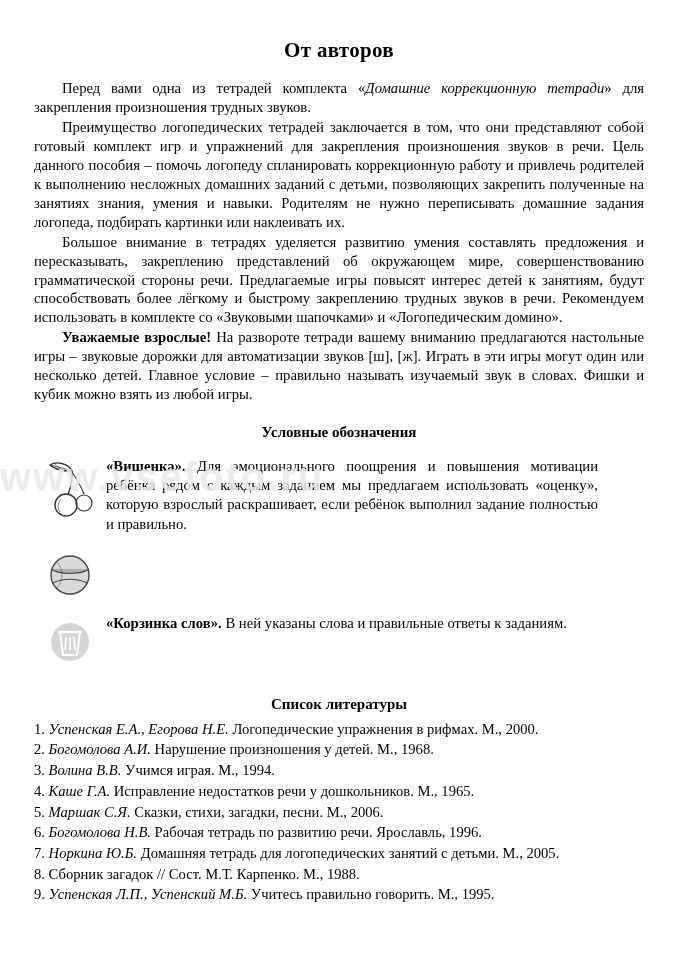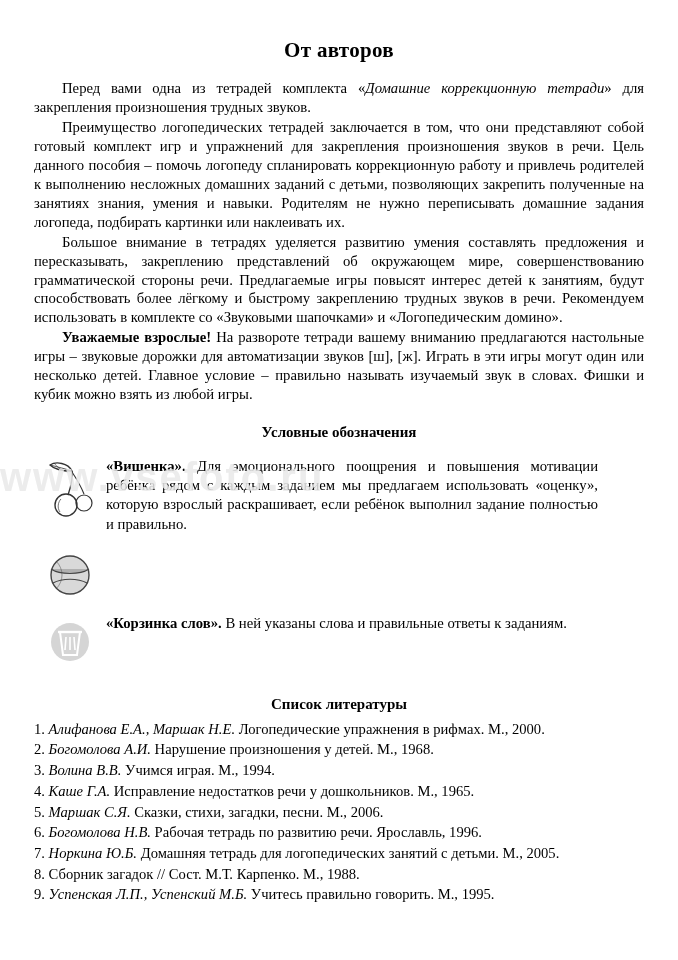--- a/index.html
+++ b/index.html
@@ -173,21 +173,21 @@
       <div class="legend-text">
         <span class="b">«Корзинка слов».</span><span> В ней указаны слова и правильные ответы к заданиям.</span>
       </div>
     </div>
 
   </div>
 
   <h2 class="lit-head">Список литературы</h2>
 
   <ul class="lit-list">
-    <li><span class="num">1.</span> <span class="i">Алифанова Е.А., Маршак Н.Е.</span><span> Логопедические упражнения в рифмах. М., 2000.</span></li>
+    <li><span class="num">1.</span> <span class="i">Успенская Е.А., Егорова Н.Е.</span><span> Логопедические упражнения в рифмах. М., 2000.</span></li>
     <li><span class="num">2.</span> <span class="i">Богомолова А.И.</span><span> Нарушение произношения у детей. М., 1968.</span></li>
     <li><span class="num">3.</span> <span class="i">Волина В.В.</span><span> Учимся играя. М., 1994.</span></li>
     <li><span class="num">4.</span> <span class="i">Каше Г.А.</span><span> Исправление недостатков речи у дошкольников. М., 1965.</span></li>
     <li><span class="num">5.</span> <span class="i">Маршак С.Я.</span><span> Сказки, стихи, загадки, песни. М., 2006.</span></li>
     <li><span class="num">6.</span> <span class="i">Богомолова Н.В.</span><span> Рабочая тетрадь по развитию речи. Ярославль, 1996.</span></li>
     <li><span class="num">7.</span> <span class="i">Норкина Ю.Б.</span><span> Домашняя тетрадь для логопедических занятий с детьми. М., 2005.</span></li>
     <li><span class="num">8.</span> <span>Сборник загадок // Сост. М.Т. Карпенко. М., 1988.</span></li>
     <li><span class="num">9.</span> <span class="i">Успенская Л.П., Успенский М.Б.</span><span> Учитесь правильно говорить. М., 1995.</span></li>
   </ul>
 

